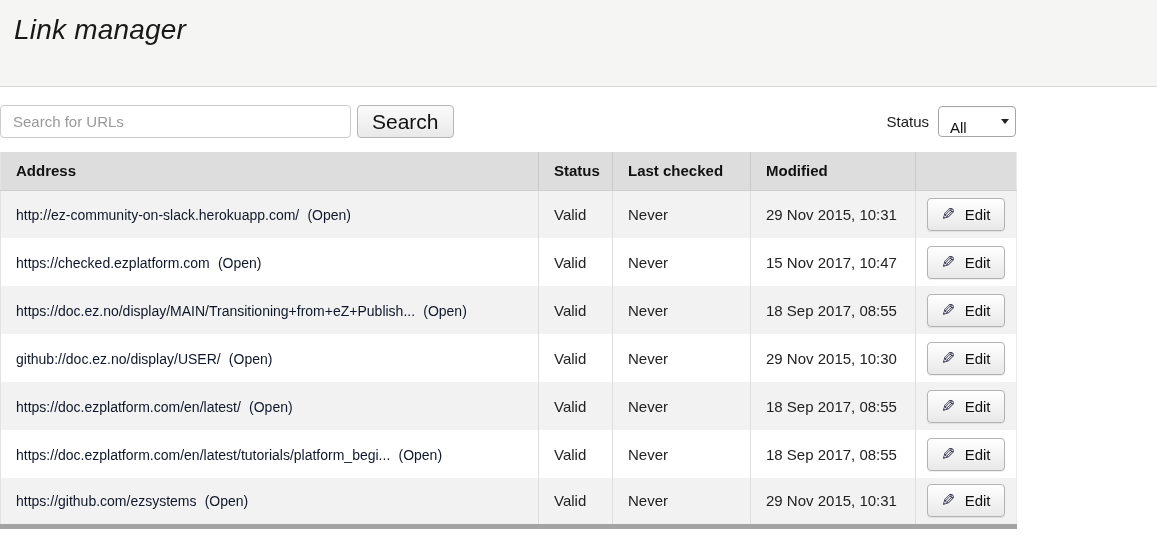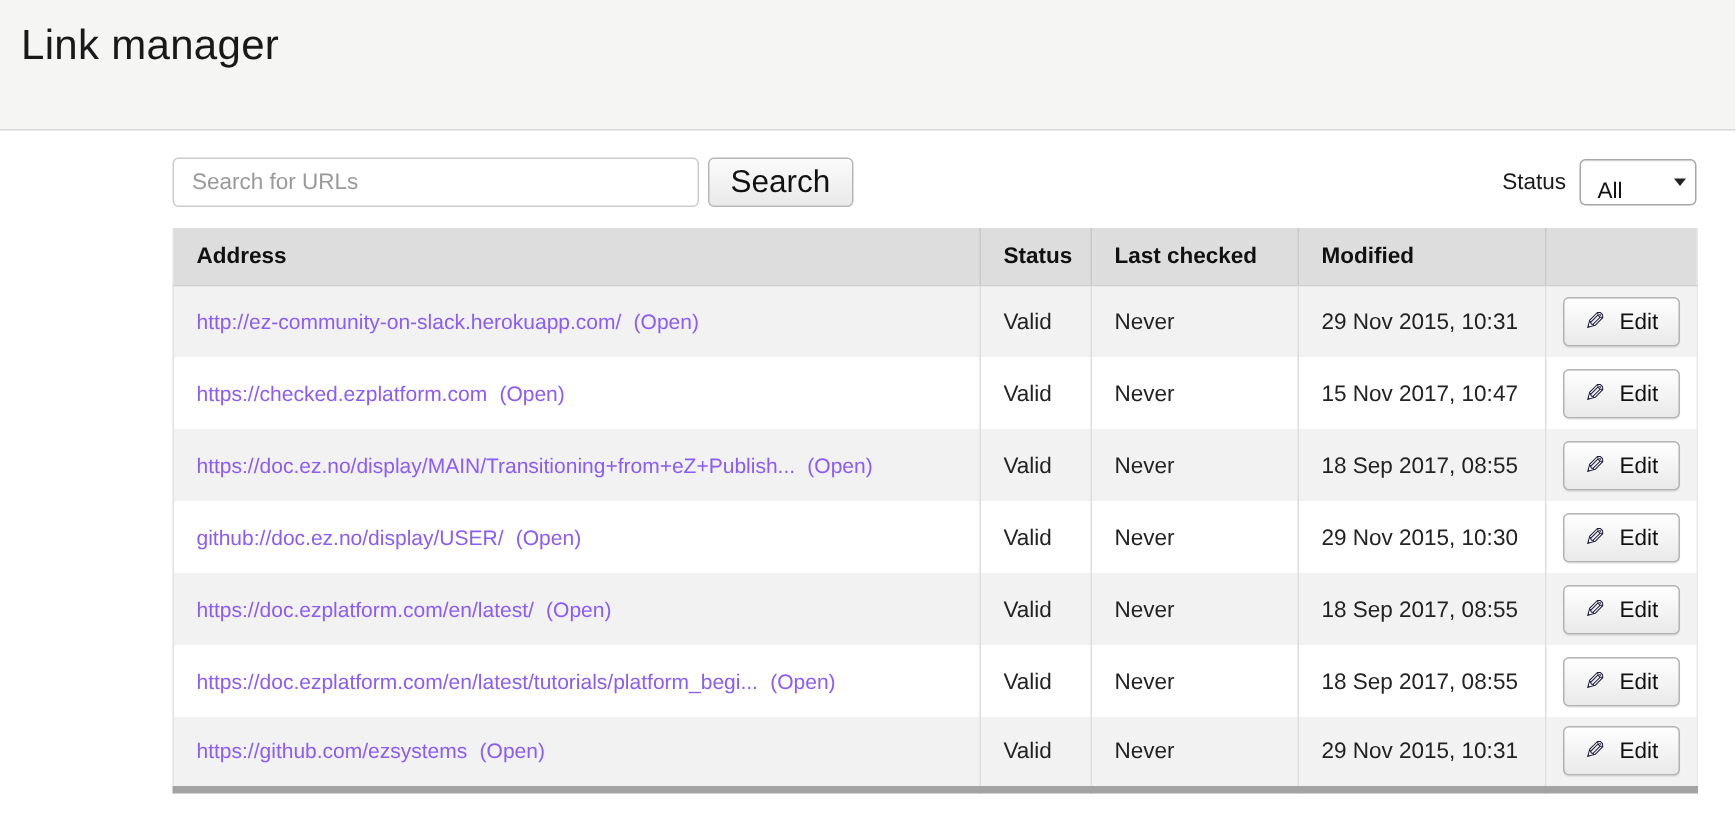--- a/index.html
+++ b/index.html
@@ -4,24 +4,24 @@
 <style>
   * { box-sizing: border-box; margin: 0; padding: 0; }
   html, body { width: 1157px; height: 548px; background: #ffffff;
     font-family: "Liberation Sans", sans-serif; color: #1c1c1c; }
 
   
   .page-header {
     height: 87px; background: #f5f5f4; border-bottom: 1px solid #d8d8d8;
     padding: 14px 0 0 14px;
   }
-  .page-header h1 { font-size: 28px; font-weight: 400; color: #191919; letter-spacing: .2px; }
-
-  
-  .content { margin-left: 115px; width: 1016px; }
+  .page-header h1 { font-size: 28px; font-weight: 400; color: #191919; letter-spacing: .2px; font-style: italic; }
+
+  
+  .content { width: 1016px; }
 
   
   .toolbar { margin-top: 18px; display: flex; align-items: center; height: 33px; }
   .search-input {
     width: 351px; height: 33px; border: 1px solid #cccccc; border-radius: 4px;
     padding: 0 12px; font-size: 15px; color: #444; outline: none;
     font-family: "Liberation Sans", sans-serif;
   }
   .search-input::placeholder { color: #999; }
   .search-btn {
@@ -66,21 +66,21 @@
 
   tbody td {
     height: 48px; vertical-align: middle; padding: 0 15px;
     font-size: 15px; color: #222; border-right: 1px solid #dddddd;
     white-space: nowrap; overflow: hidden;
   }
   tbody td:last-child { border-right: none; }
   tbody tr:nth-child(odd) { background: #f2f2f2; }
   tbody tr:nth-child(even) { background: #ffffff; }
 
-  td.addr a { color: #8b5cf6; text-decoration: none; font-size: 14px; }
+  td.addr a { color: #0f172a; text-decoration: none; font-size: 14px; }
   td.addr .open-link { margin-left: 4px; }
 
   td.actions { text-align: center; padding: 0; }
   .edit-btn {
     display: inline-flex; align-items: center; height: 33px; padding: 0 13px;
     background: linear-gradient(#ffffff, #e8e8e8);
     border: 1px solid #b3b3b3; border-radius: 4px;
     font-size: 15px; color: #111; cursor: pointer;
     font-family: "Liberation Sans", sans-serif;
     box-shadow: 0 1px 1px rgba(0,0,0,.08);

